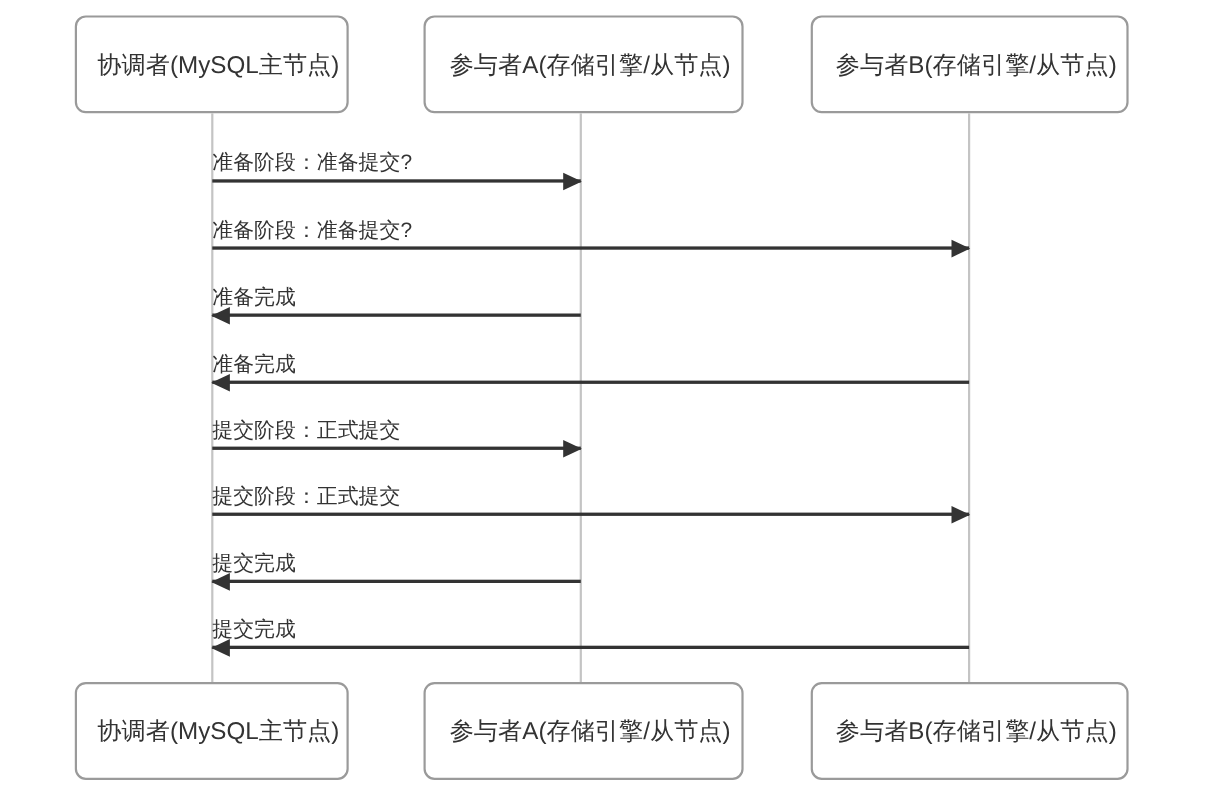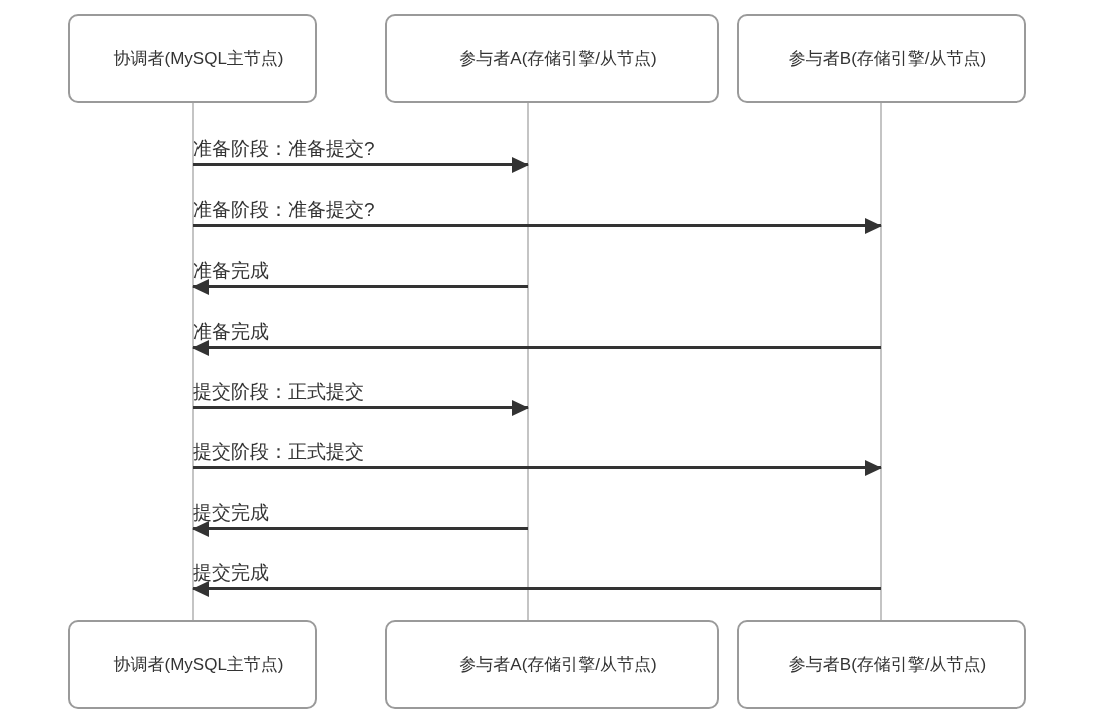--- a/index.html
+++ b/index.html
@@ -19,29 +19,29 @@
   .actor-box {
     position: absolute;
     height: 89px;
     box-sizing: border-box;
     border: 2px solid #9a9a9a;
     border-radius: 10px;
     background: #ffffff;
     display: flex;
     align-items: center;
     justify-content: center;
-    font-size: 17px;
+    font-size: 22px;
     color: #333333;
     white-space: nowrap;
     padding-left: 12px;
   }
   .row-top    { top: 14px; }
   .row-bottom { top: 620px; }
   .actor-coordinator   { left: 68px;  width: 249px; }
-  .actor-participant-a { left: 385px; width: 334px; }
+  .actor-participant-a { left: 385px; width: 291px; }
   .actor-participant-b { left: 737px; width: 289px; align-items: center; }
 
   
   .lifeline {
     position: absolute;
     top: 103px;
     height: 517px;
     width: 2px;
     background: #c4c4c4;
   }

